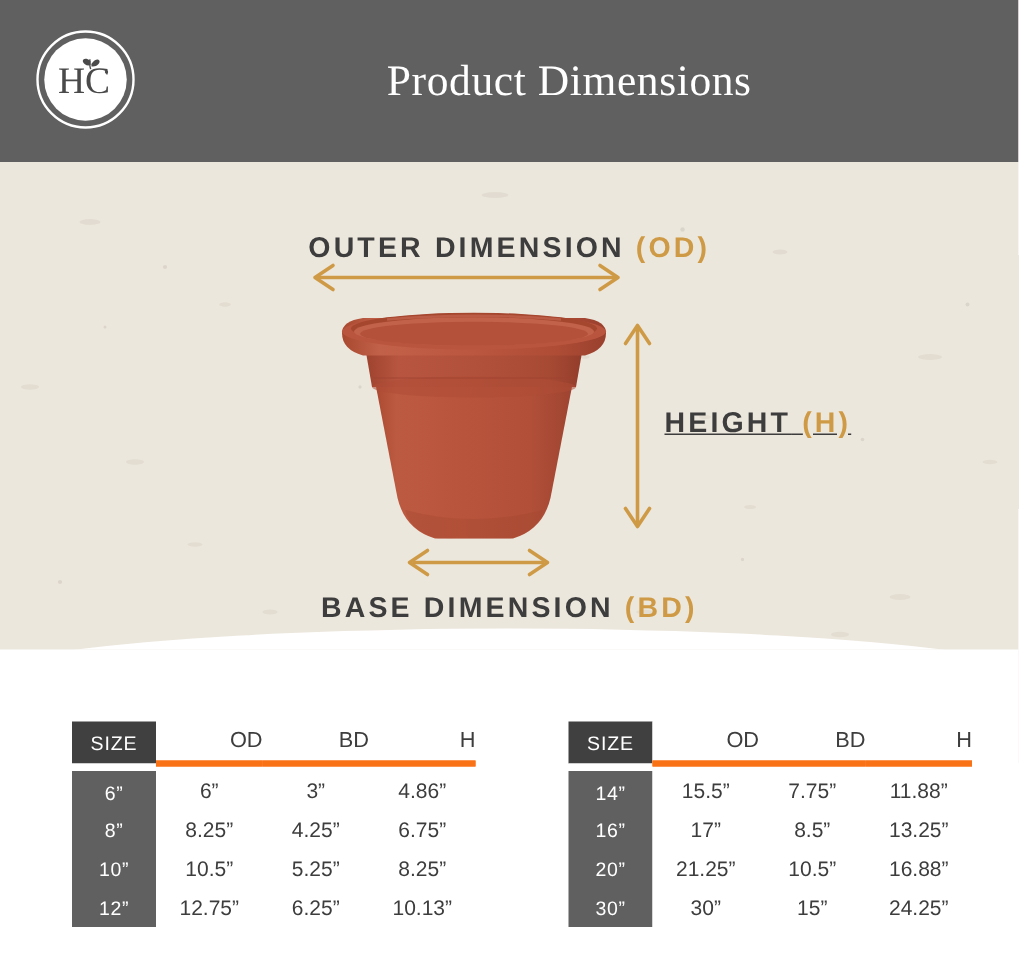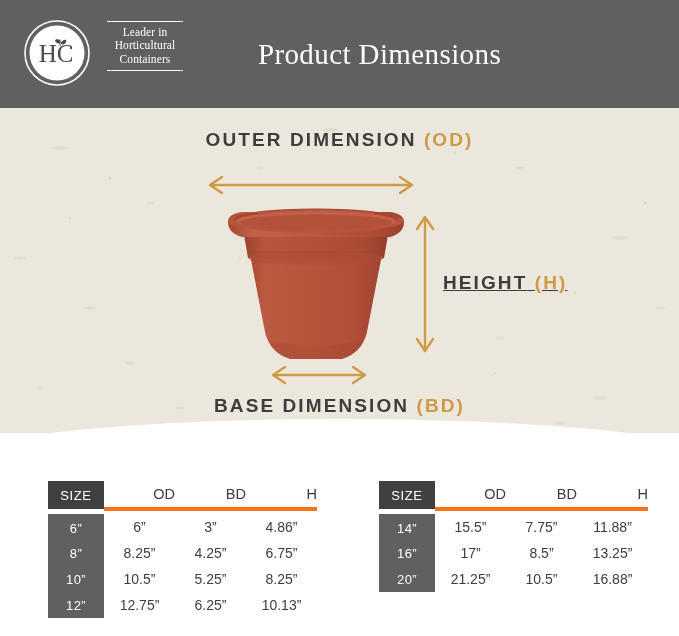--- a/index.html
+++ b/index.html
@@ -92,21 +92,21 @@
     position: absolute;
     font-family: "Liberation Sans", sans-serif;
     font-weight: bold;
     color: #3d3d3d;
     letter-spacing: 2.1px;
     white-space: nowrap;
   }
   .dim-label .code { color: #cf9a45; }
 
   #label-od {
-    left: 0; top: 21px;
+    left: 0; top: 47px;
     width: 679px;
     text-align: center;
     font-size: 19px;
   }
   #label-bd {
     left: 0; top: 287px;
     width: 679px;
     text-align: center;
     font-size: 19px;
   }
@@ -197,27 +197,20 @@
         <text x="34" y="44" text-anchor="middle" font-family="Liberation Serif, serif" font-size="25" fill="#4a4a4a">HC</text>
         <g fill="#4a4a4a">
           <path d="M37.5 21.5 C37.2 24.3 37.4 26.4 38.0 28.2 L38.9 28.0 C38.3 26.3 38.1 24.2 38.4 21.5 Z"></path>
           <path d="M38.4 22.6 C36.2 21.1 34.6 20.9 33.6 21.7 C32.8 22.4 33.2 23.8 34.6 24.8 C35.8 25.7 37.1 25.8 38.4 25.3 Z"></path>
           <path d="M38.9 24.6 C40.6 22.3 42.3 21.4 43.6 21.8 C44.7 22.2 44.7 23.6 43.5 24.9 C42.4 26.1 40.8 26.6 39.0 26.3 Z"></path>
         </g>
         <circle cx="49" cy="30" r="1.1" fill="#4a4a4a"></circle>
       </svg>
     </div>
 
-    <div id="brand-tagline">
-      <div class="rule"></div>
-      <div>Leader in</div>
-      <div>Horticultural</div>
-      <div>Containers</div>
-      <div class="rule bottom"></div>
-    </div>
 
   </div>
 
   <div id="header-title">Product Dimensions</div>
 </div>
 
 <div id="diagram-panel">
 
   <svg id="panel-texture">
     <g fill="#c9c0b2" opacity="0.5">
@@ -404,15 +397,21 @@
           <td class="cell-val col-val">17”</td>
           <td class="cell-val col-val">8.5”</td>
           <td class="cell-val col-val">13.25”</td>
         </tr>
         <tr>
           <td class="cell-size col-size">20”</td>
           <td class="cell-val col-val">21.25”</td>
           <td class="cell-val col-val">10.5”</td>
           <td class="cell-val col-val">16.88”</td>
         </tr>
+        <tr>
+          <td class="cell-size col-size">30”</td>
+          <td class="cell-val col-val">30”</td>
+          <td class="cell-val col-val">15”</td>
+          <td class="cell-val col-val">24.25”</td>
+        </tr>
       </tbody>
     </table>
   </div>
 
 </body></html>

